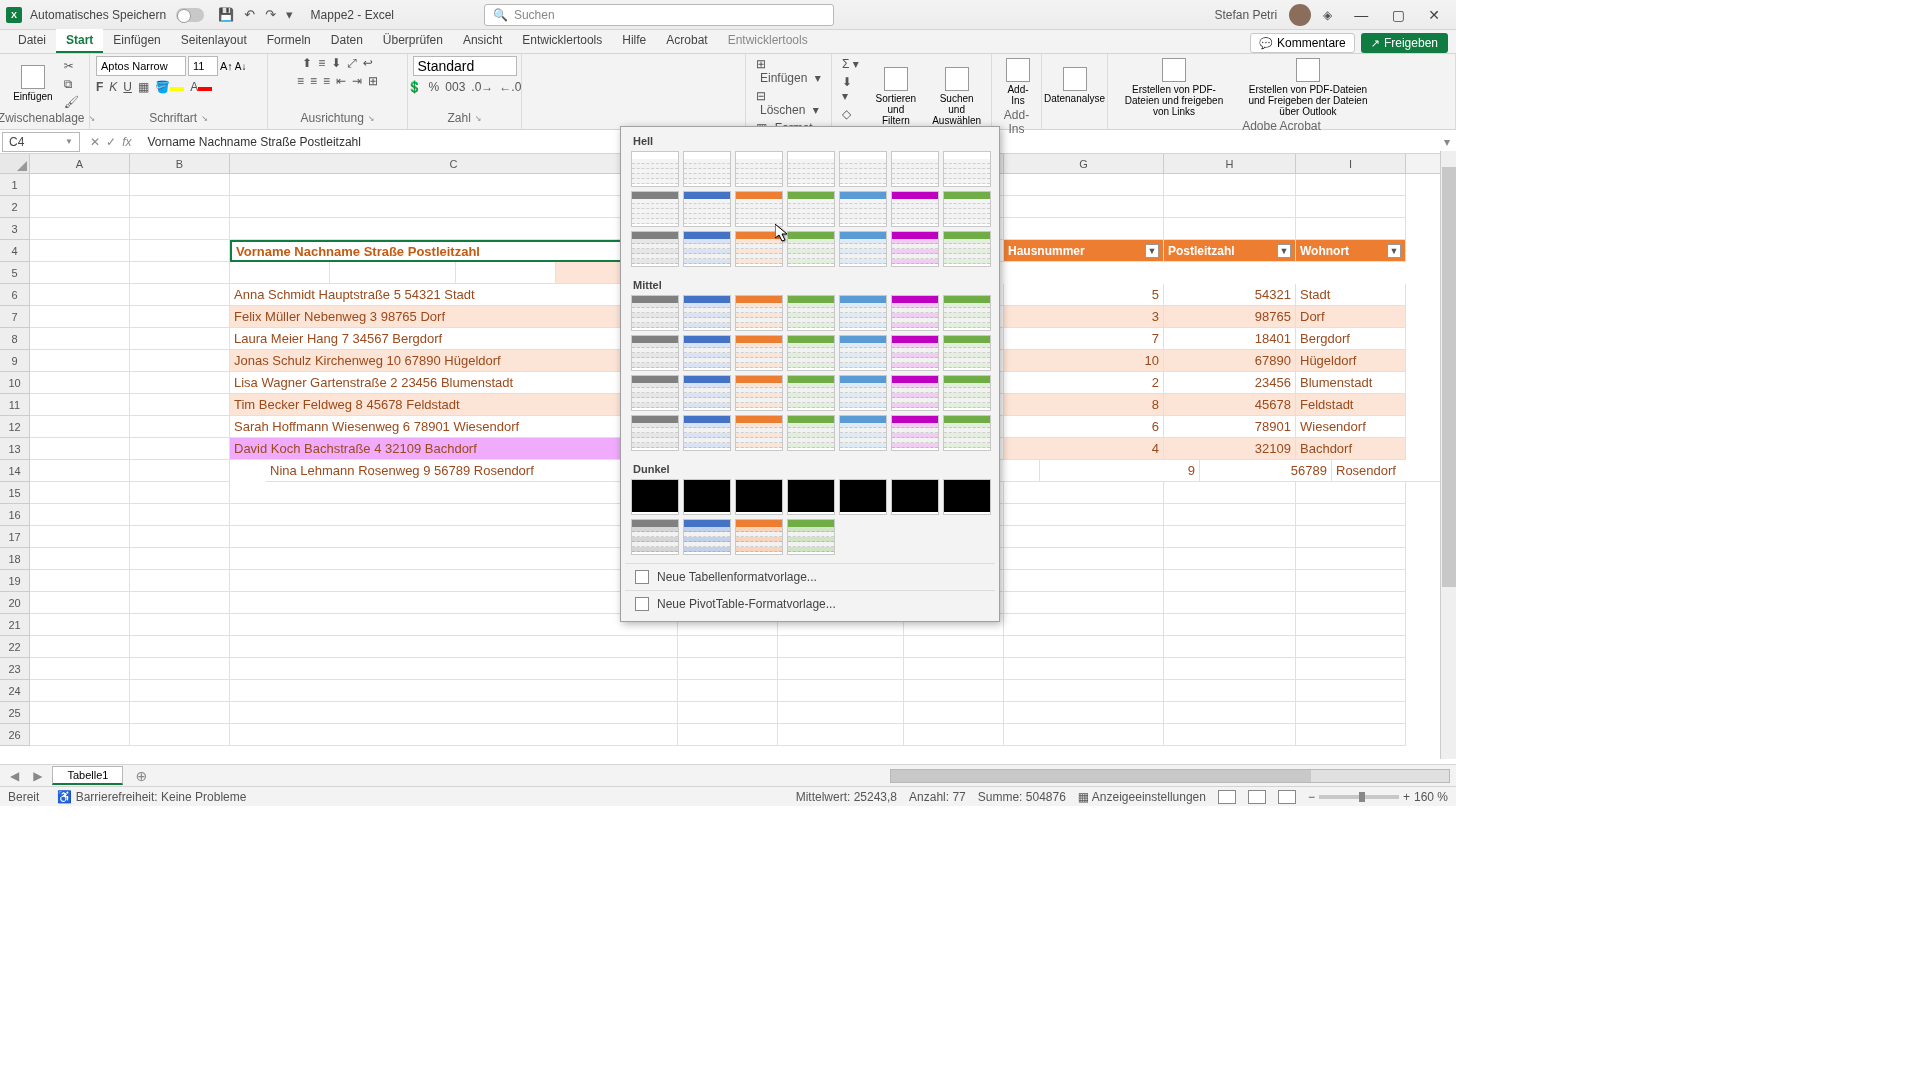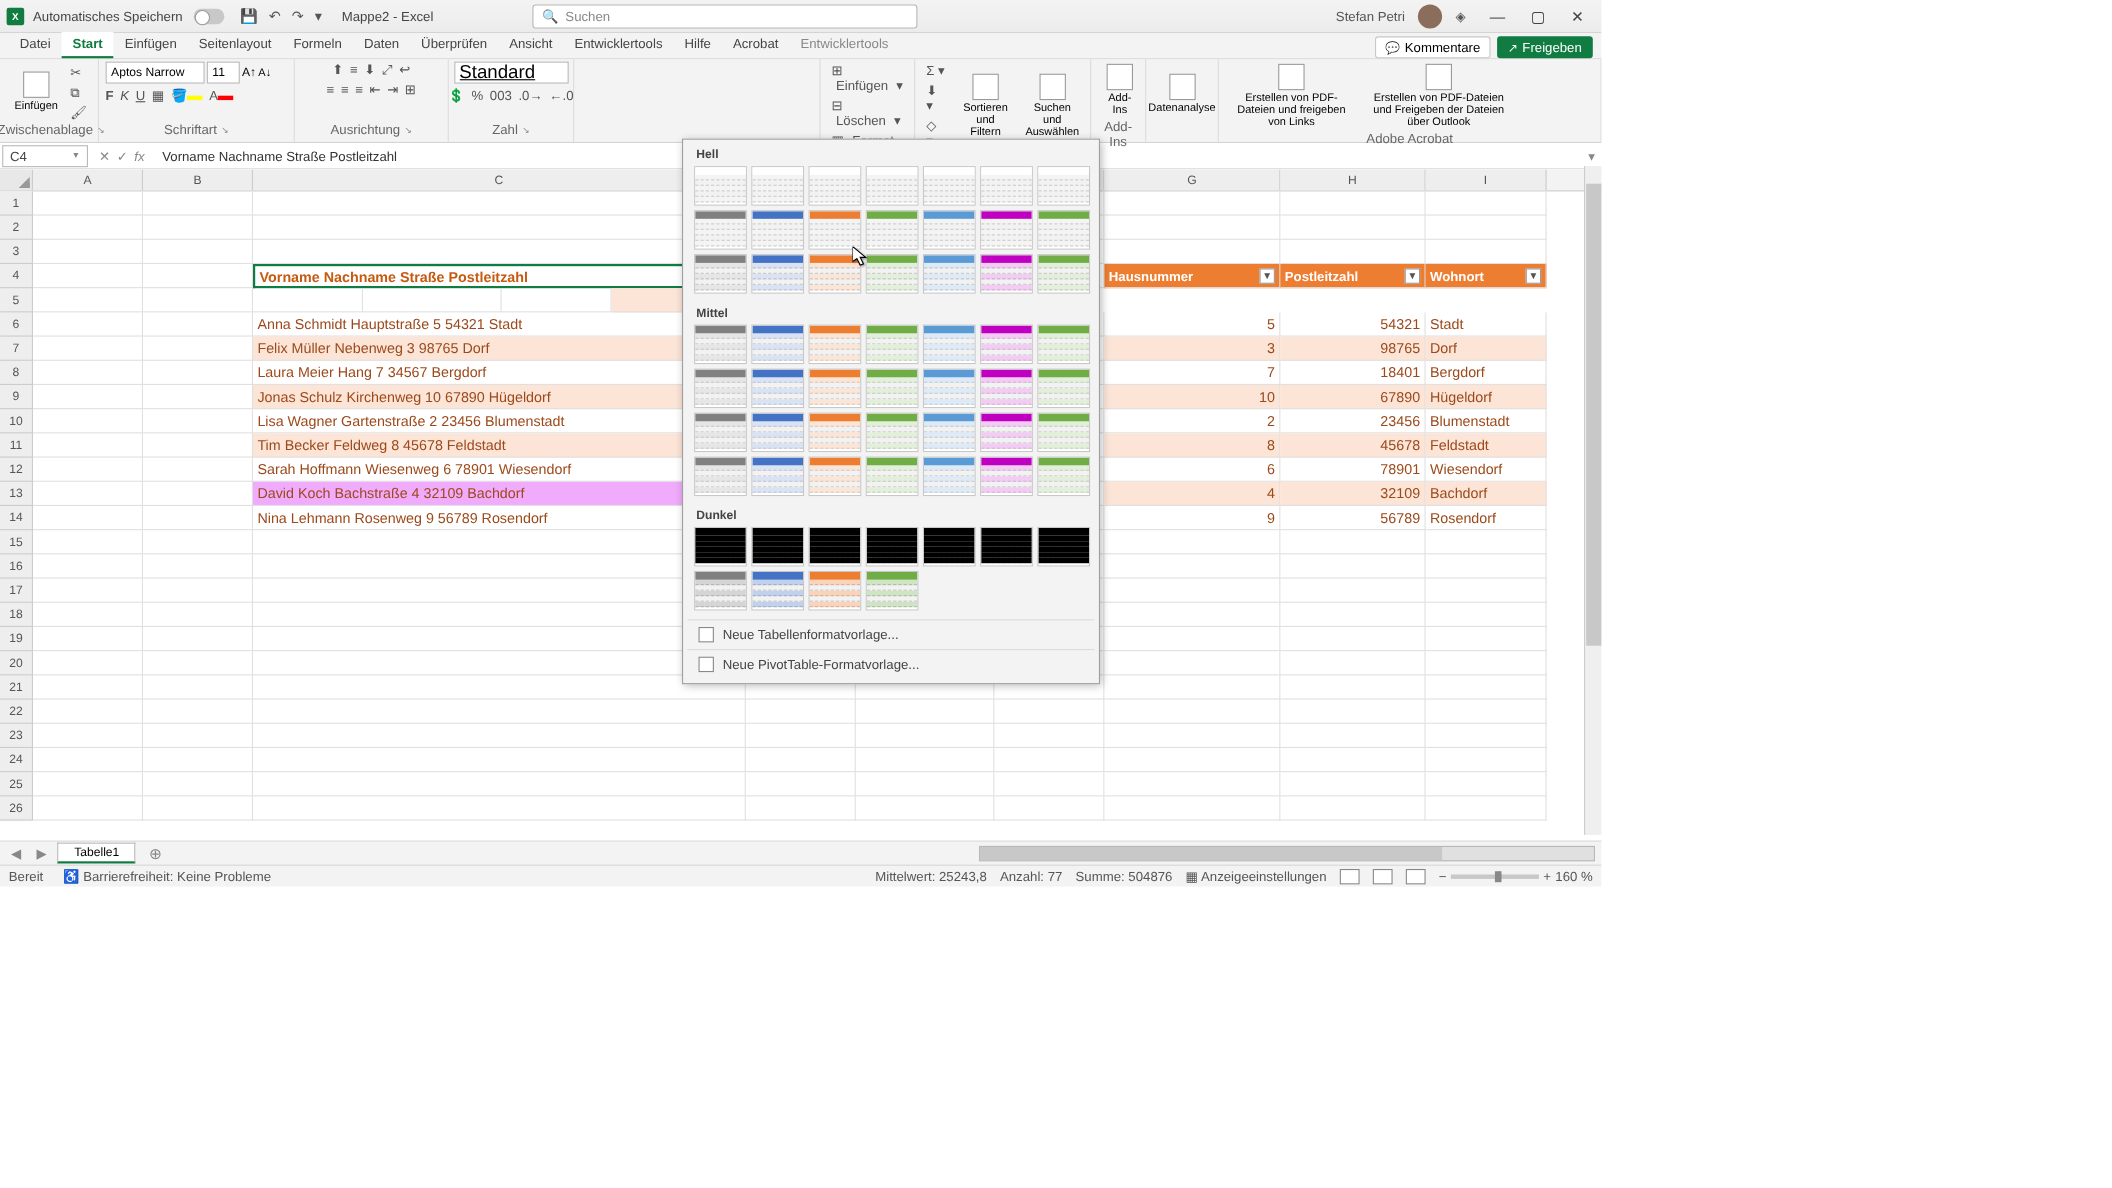--- a/index.html
+++ b/index.html
@@ -204,21 +204,21 @@
         <span>⊞</span>
       </div>
     </div>
     <div class="label">
         <span>Ausrichtung</span>
         <span class="lau">↘</span>
       </div>
   </div>
   <div class="rgroup" style="width:114px">
     <div class="body" style="flex-direction:column;gap:4px">
-      <input style="width: 104px; height: 20px; border: 1px solid rgb(184, 184, 184); font-size: 17px; padding: 0px 4px; text-decoration: underline;" value="Standard">
+      <input style="width: 104px; height: 20px; border: 1px solid rgb(184, 184, 184); font-size: 14px; padding: 0px 4px;" value="Standard">
       <div class="icrow">
         <span>💲</span>
         <span>%</span>
         <span>003</span>
         <span>.0→</span>
         <span>←.0</span>
       </div>
     </div>
     <div class="label">
         <span>Zahl</span>
@@ -501,21 +501,21 @@
           <div class="cell" style="width: 100px;"></div>
           <div class="cell" style="width: 126px;"></div>
           <div class="cell" style="width: 100px;"></div>
           <div class="cell dtxt" style="width: 160px; justify-content: flex-end; background: rgb(252, 228, 214);">4</div>
           <div class="cell dtxt" style="width: 132px; justify-content: flex-end; background: rgb(252, 228, 214);">32109</div>
           <div class="cell dtxt" style="width: 110px; background: rgb(252, 228, 214);">Bachdorf</div>
         </div>
         <div class="row">
           <div class="cell" style="width: 100px;"></div>
           <div class="cell" style="width: 100px;"></div>
-          <div class="cell dtxt" style="width: 448px;">Nina Lehmann Rosenweg 9 56789 Rosendorf</div>
+          <div class="cell dtxt" style="width: 448px; margin-left: 36px;">Nina Lehmann Rosenweg 9 56789 Rosendorf</div>
           <div class="cell" style="width: 100px;"></div>
           <div class="cell" style="width: 126px;"></div>
           <div class="cell" style="width: 100px;"></div>
           <div class="cell dtxt" style="width: 160px; justify-content: flex-end;">9</div>
           <div class="cell dtxt" style="width: 132px; justify-content: flex-end;">56789</div>
           <div class="cell dtxt" style="width: 110px;">Rosendorf</div>
         </div>
         <div class="row">
           <div class="cell" style="width: 100px;"></div>
           <div class="cell" style="width: 100px;"></div>

